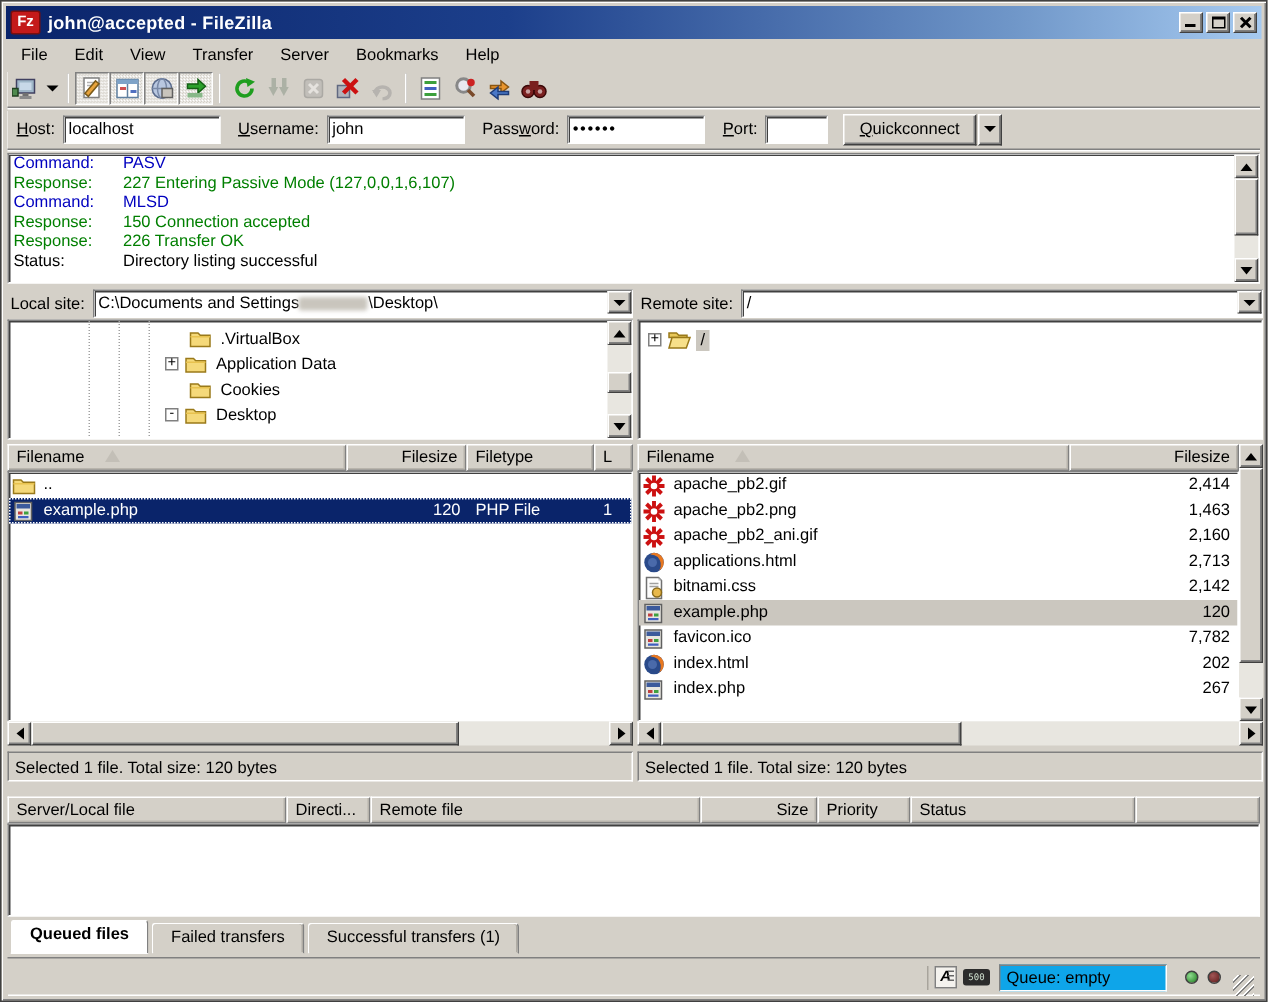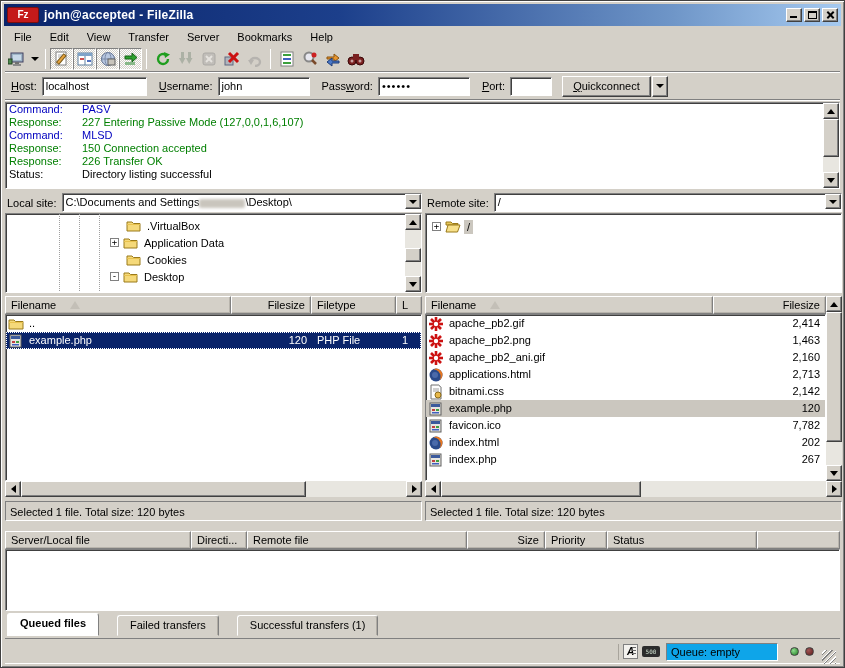--- a/index.html
+++ b/index.html
@@ -8,21 +8,21 @@
     position:relative; width:845px; height:668px; background:#d4d0c8;
     border:1px solid #404040; box-shadow: inset 1px 1px 0 #fff, inset -1px -1px 0 #808080;
     overflow:hidden; font-size:11px; color:#000;
   }
   
   .raised { border:1px solid; border-color:#fff #404040 #404040 #fff; box-shadow: inset -1px -1px 0 #808080, inset 1px 1px 0 #d4d0c8; background:#d4d0c8; }
   
   #titlebar { position:absolute; left:3px; top:3px; right:3px; height:22px;
     background:linear-gradient(90deg,#0a246a 0%,#1c3f8b 40%,#6f96c8 80%,#a6caf0 100%);
     display:flex; align-items:center; padding:0 3px; }
-  #fzicon { width:32px; height:16px; background:#c41a1a; border:1px solid #7a0e0e; border-radius:2px;
+  #fzicon { width:20px; height:16px; background:#c41a1a; border:1px solid #7a0e0e; border-radius:2px;
     color:#fff; font-weight:bold; font-size:10px; line-height:14px; text-align:center; flex:0 0 auto; }
   #title { color:#fff; font-weight:bold; font-size:12px; margin-left:5px; flex:1; letter-spacing:.2px; }
   .winbtn { width:16px; height:14px; margin-left:2px; position:relative; }
   .winbtn .g-min { position:absolute; left:3px; bottom:3px; width:7px; height:2px; background:#000; }
   .winbtn .g-max { position:absolute; left:3px; top:2px; width:9px; height:8px; border:1px solid #000; border-top-width:2px; }
   .winbtn .g-x1,.winbtn .g-x2 { position:absolute; left:3px; top:5px; width:9px; height:2px; background:#000; }
   .winbtn .g-x1 { transform:rotate(45deg); } .winbtn .g-x2 { transform:rotate(-45deg); }
   
   #menubar { position:absolute; left:4px; top:27px; right:4px; height:18px; display:flex; align-items:center; }
   .menu-item { padding:2px 9px; cursor:default; }
@@ -95,21 +95,21 @@
   .frow.sel-blur { background:#cbc7bf; }
   .ficon { width:16px; height:16px; flex:0 0 auto; margin-left:2px; position:relative; }
   .pane-status { position:absolute; left:0; top:310px; right:0; height:20px; line-height:18px; padding:1px 4px;
     border:1px solid; border-color:#808080 #fff #fff #808080; background:#d4d0c8; white-space:nowrap; overflow:hidden; }
   
   #queue-hdr { position:absolute; left:4px; top:530px; right:4px; height:18px; display:flex; }
   #queue-body { position:absolute; left:4px; top:548px; right:4px; height:62px; background:#fff;
     border:1px solid; border-color:#808080 #fff #fff #808080; box-shadow: inset 1px 1px 0 #404040; }
   
   #tabs { position:absolute; left:6px; top:612px; right:4px; height:23px; display:flex; align-items:flex-end; }
-  .tab { height:21px; padding:3px 12px 0; margin-right:18px; border:1px solid; border-color:#fff #808080 #d4d0c8 #fff;
+  .tab { height:21px; padding:3px 12px 0; margin-right:2px; border:1px solid; border-color:#fff #808080 #d4d0c8 #fff;
     border-radius:3px 3px 0 0; background:#d4d0c8; box-shadow: inset -1px 0 0 #b0aca4; white-space:nowrap; }
   .tab.active { background:#fff; font-weight:bold; height:23px; box-shadow:none; border-bottom-color:#fff; }
   
   #statusbar { position:absolute; left:4px; right:4px; bottom:3px; height:26px; border-top:1px solid #808080;
     box-shadow:0 -1px 0 #fff inset; display:flex; align-items:center; justify-content:flex-end; padding:0 4px; }
   .sb-sep { width:1px; height:16px; background:#a8a49c; margin:0 4px; }
   #dtype-icon { width:15px; height:15px; background:#f4f2ee; border:1px solid #808080; position:relative;
     font-size:10px; font-weight:bold; text-align:center; line-height:13px; font-style:italic; }
   #dtype-icon i { position:absolute; right:1px; top:2px; width:4px; height:1px; background:#666; box-shadow:0 3px 0 #666, 0 6px 0 #666; }
   #badge-icon { width:18px; height:11px; background:#2c2c2c; border-radius:2px; margin-left:4px;

